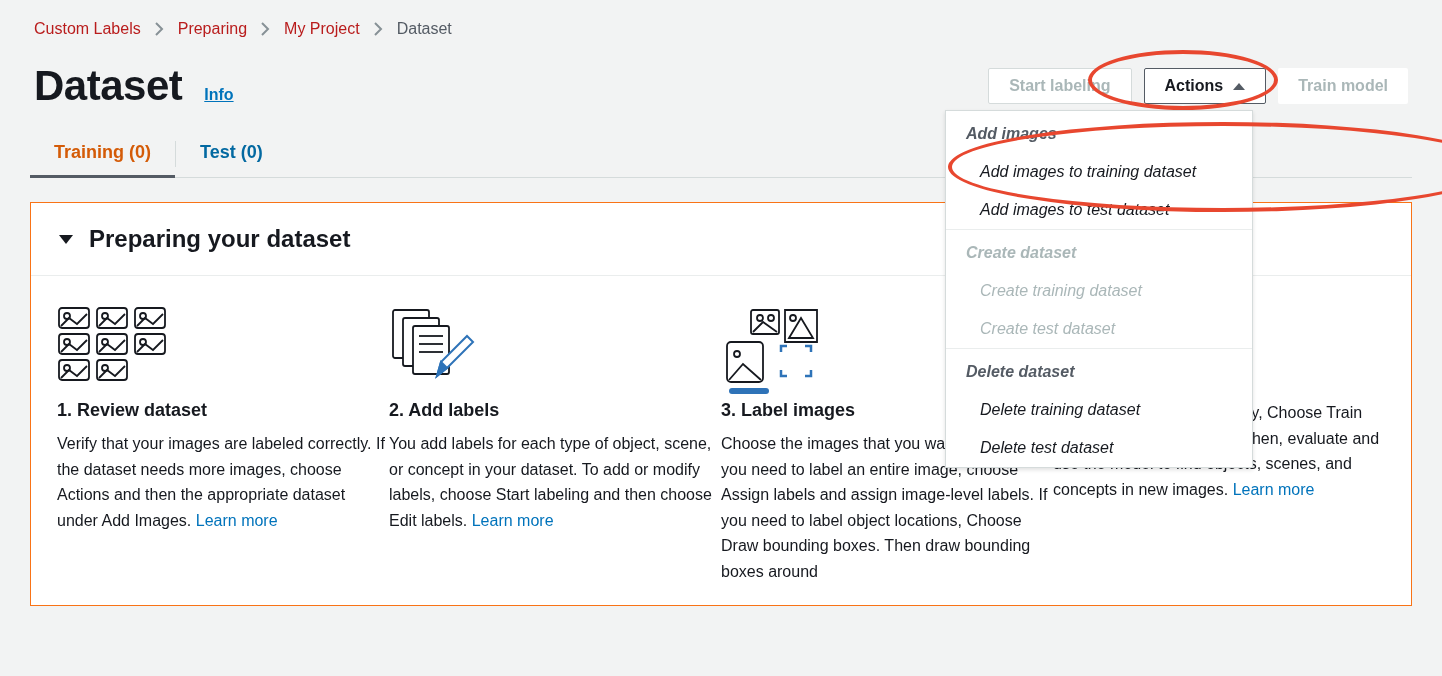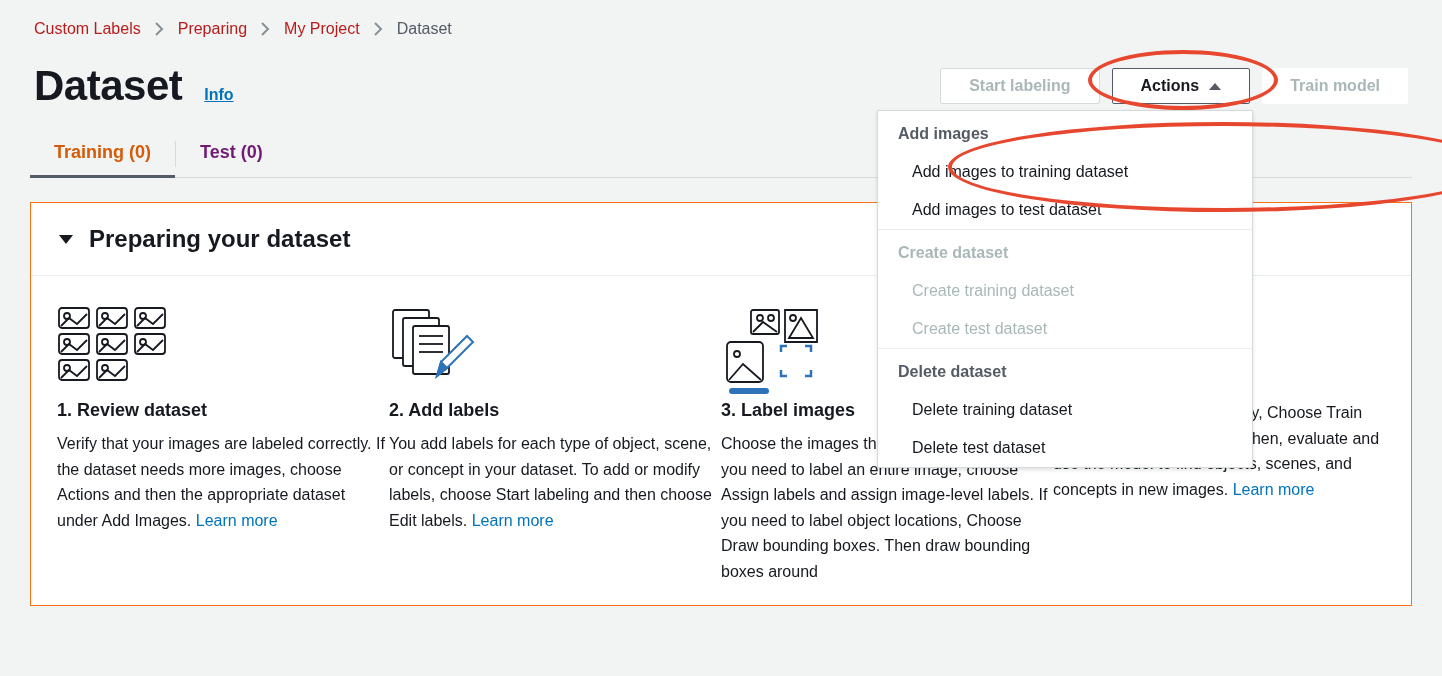--- a/index.html
+++ b/index.html
@@ -19,51 +19,52 @@
   .bc-current { color: #545b64; }
 
   
   .header-row { display: flex; align-items: flex-start; justify-content: space-between; gap: 20px; margin: 6px 4px 20px; }
   .title-wrap { display: flex; align-items: baseline; gap: 22px; }
   h1 { font-size: 42px; font-weight: 700; letter-spacing: -0.5px; }
   .info-link { color: #0073bb; font-size: 16px; font-weight: 700; }
   .header-buttons { display: flex; gap: 12px; margin-top: 6px; position: relative; }
   .btn {
     background: #fff; border: 1px solid #545b64; border-radius: 2px;
-    padding: 8px 28px; font-size: 16px; font-weight: 700;
+    padding: 8px 20px; font-size: 16px; font-weight: 700;
     cursor: pointer; color: #16191f; display: inline-flex; align-items:center; gap:10px;
   }
   .btn.disabled { color: #aab7b8; border-color: #d5dbdb; cursor: default; }
   .caret-up { width: 0; height: 0; border-left: 6px solid transparent; border-right: 6px solid transparent; border-bottom: 7px solid #545b64; }
 
   
   .tabs-row { display:flex; align-items:flex-end; border-bottom: 1px solid #d5dbdb; margin: 0 0 24px; }
-  .tab { padding: 12px 24px 14px; font-size: 18px; font-weight: 700; color: #701a75; cursor:pointer; position:relative; }
+  .tab { padding: 12px 24px 14px; font-size: 18px; font-weight: 700; color: #0369a1; cursor:pointer; position:relative; }
   .tab.active { color: #d45b07; }
   .tab.active::after { content:""; position:absolute; left:0; right:0; bottom:-1px; height:3px; background:#545b64; }
   .tab-sep { width:1px; height:26px; background:#d5dbdb; margin-bottom:10px; }
 
   
   .panel { background:#fff; border:1px solid #f97316; }
   .panel-header { display:flex; align-items:center; gap:16px; padding: 22px 28px; border-bottom:1px solid #eaeded; }
   .collapse-caret { width:0;height:0;border-left:7px solid transparent;border-right:7px solid transparent;border-top:9px solid #16191f; }
   .panel-title { font-size: 24px; font-weight: 700; }
 
   .steps { display:flex; padding: 30px 26px 20px; }
   .step { flex:1; min-width:0; }
   .step-icon { height: 80px; margin-bottom: 14px; }
   .step h3 { font-size: 18px; font-weight:700; margin-bottom: 10px; }
   .step p { font-size: 16px; line-height: 1.6; color:#16191f; }
   .learn { color:#0073bb; text-decoration:none; }
 
   
   .dropdown {
-    position:absolute; top:42px; right:155px; width:376px;
+    position:absolute; top:42px; right:155px; width:308px;
     background:#fff; border:1px solid #d5dbdb; box-shadow: 0 2px 4px rgba(0,0,0,0.12);
     z-index: 20;
+    font-style: italic;
   }
   .dd-group-label { font-size:16px; font-weight:700; color:#545b64; padding: 14px 20px 10px; }
   .dd-group-label.disabled { color:#aab7b8; }
   .dd-item { padding: 10px 32px 10px 34px; font-size:16px; color:#16191f; cursor:pointer; }
   .dd-item.disabled { color:#aab7b8; cursor:default; }
   .dd-divider { height:1px; background:#eaeded; }
 
   
   .annot { position:absolute; border:4px solid #e8472f; border-radius:50%; pointer-events:none; z-index:30; }
 

